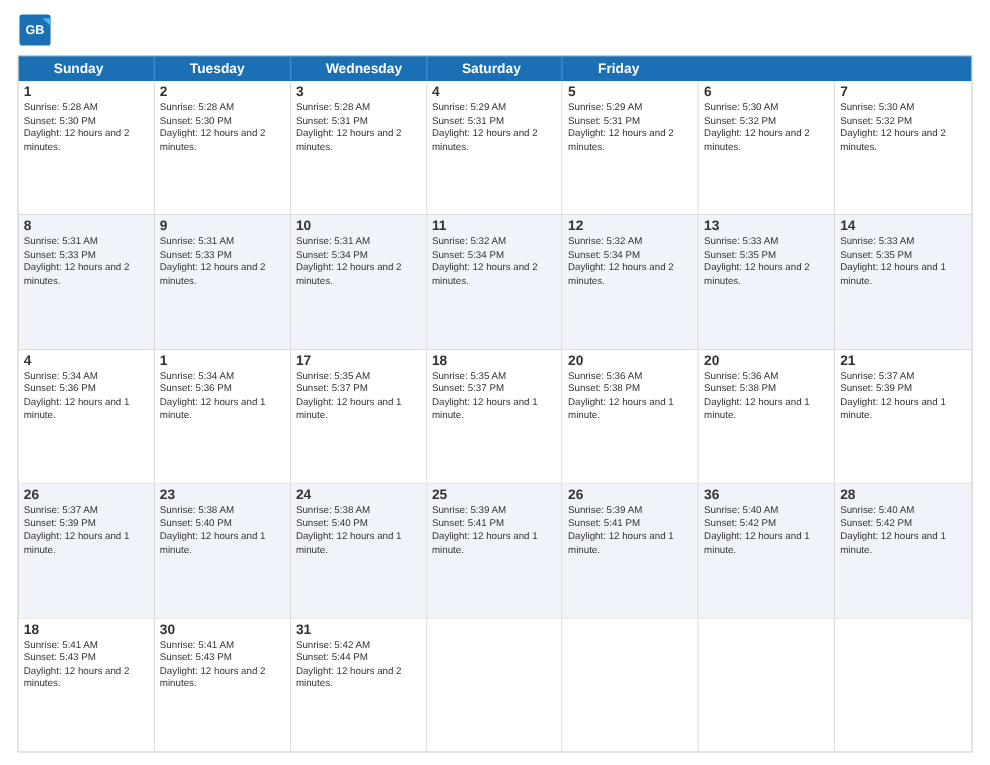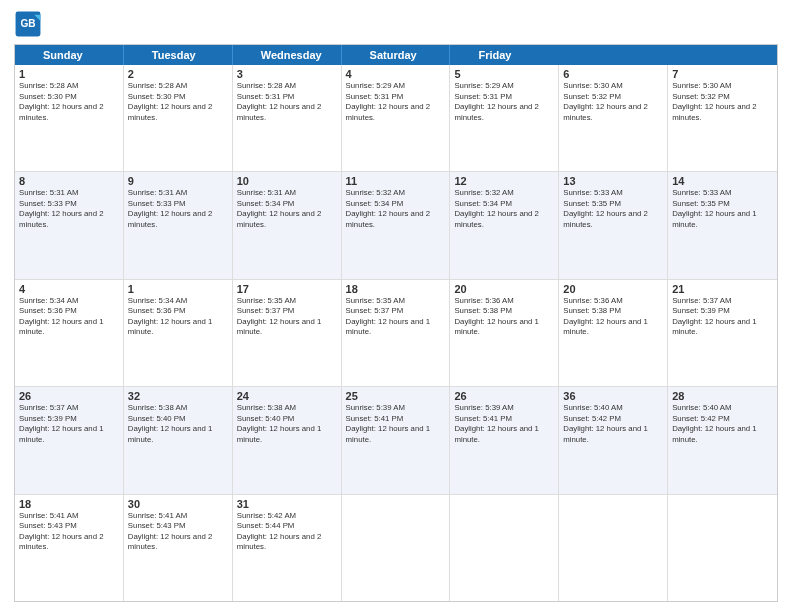--- a/index.html
+++ b/index.html
@@ -323,21 +323,21 @@
         <div class="cal-row">
           <div class="cal-cell">
           <span class="day-num">26</span>
           <div class="day-detail">
             Sunrise: 5:37 AM<br>
             Sunset: 5:39 PM<br>
             Daylight: 12 hours and 1 minute.
           </div>
         </div>
           <div class="cal-cell">
-          <span class="day-num">32</span>
+          <span class="day-num">23</span>
           <div class="day-detail">
             Sunrise: 5:38 AM<br>
             Sunset: 5:40 PM<br>
             Daylight: 12 hours and 1 minute.
           </div>
         </div>
           <div class="cal-cell">
           <span class="day-num">24</span>
           <div class="day-detail">
             Sunrise: 5:38 AM<br>

